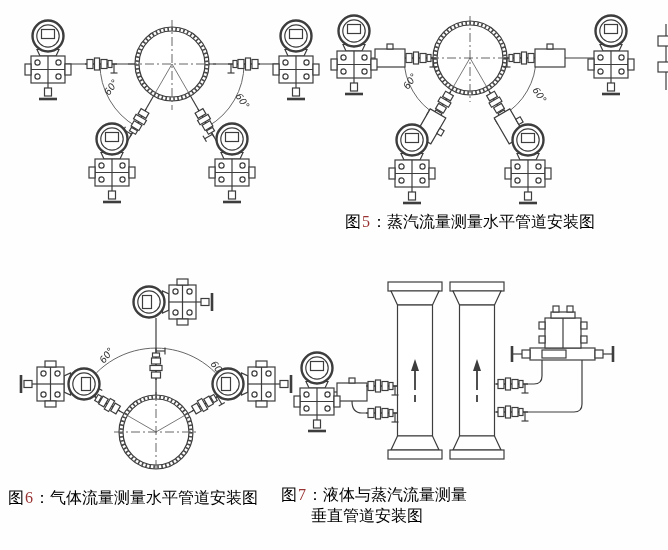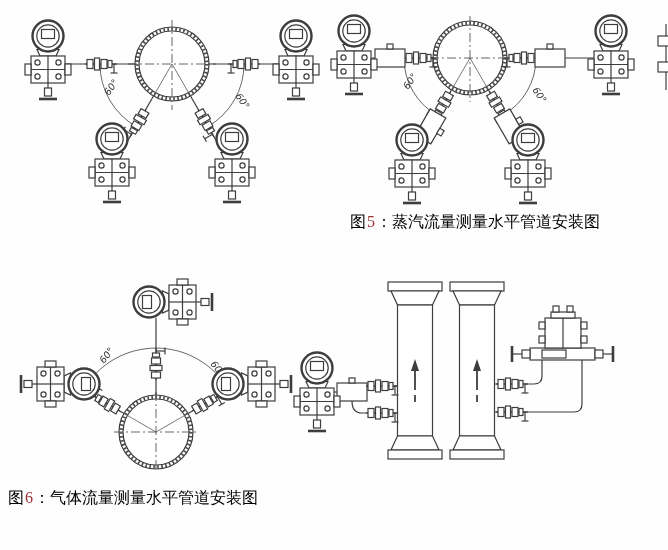--- a/index.html
+++ b/index.html
@@ -193,27 +193,29 @@
         <rect class="shp" x="291" y="50" width="6" height="7"></rect>
         <rect class="shp" x="291" y="64" width="6" height="7"></rect>
         <rect class="shp" x="261" y="40" width="24" height="6"></rect>
         <rect class="shp" x="263" y="34" width="6" height="6"></rect>
         <rect class="shp" x="277" y="34" width="6" height="6"></rect>
       </g>
     </g>
   </svg>
 
 
-  <div class="cap" style="left:340px;top:211px;width:260px;text-align:right">
+  <div class="cap" style="left:340px;top:211px;width:260px;text-align:center">
     <span>图</span><span class="num">5</span><span>：</span><span>蒸汽流量测量水平管道安装图</span>
   </div>
 
   <div class="cap" style="left:8px;top:487px;width:230px;text-align:right">
     <span>图</span><span class="num">6</span><span>：</span><span>气体流量测量水平管道安装图</span>
   </div>
 
   <div class="cap" style="left:281px;top:484px;width:172px;text-align:center">
+    <div><span>图</span><span class="num">7</span><span>：</span><span>液体与蒸汽流量测量</span></div>
+    <div><span>垂直管道安装图</span></div>
   </div>
 
   <div class="cap" style="left:460px;top:484px;width:166px;text-align:center">
   </div>
 
 </div>
 
 </body></html>

